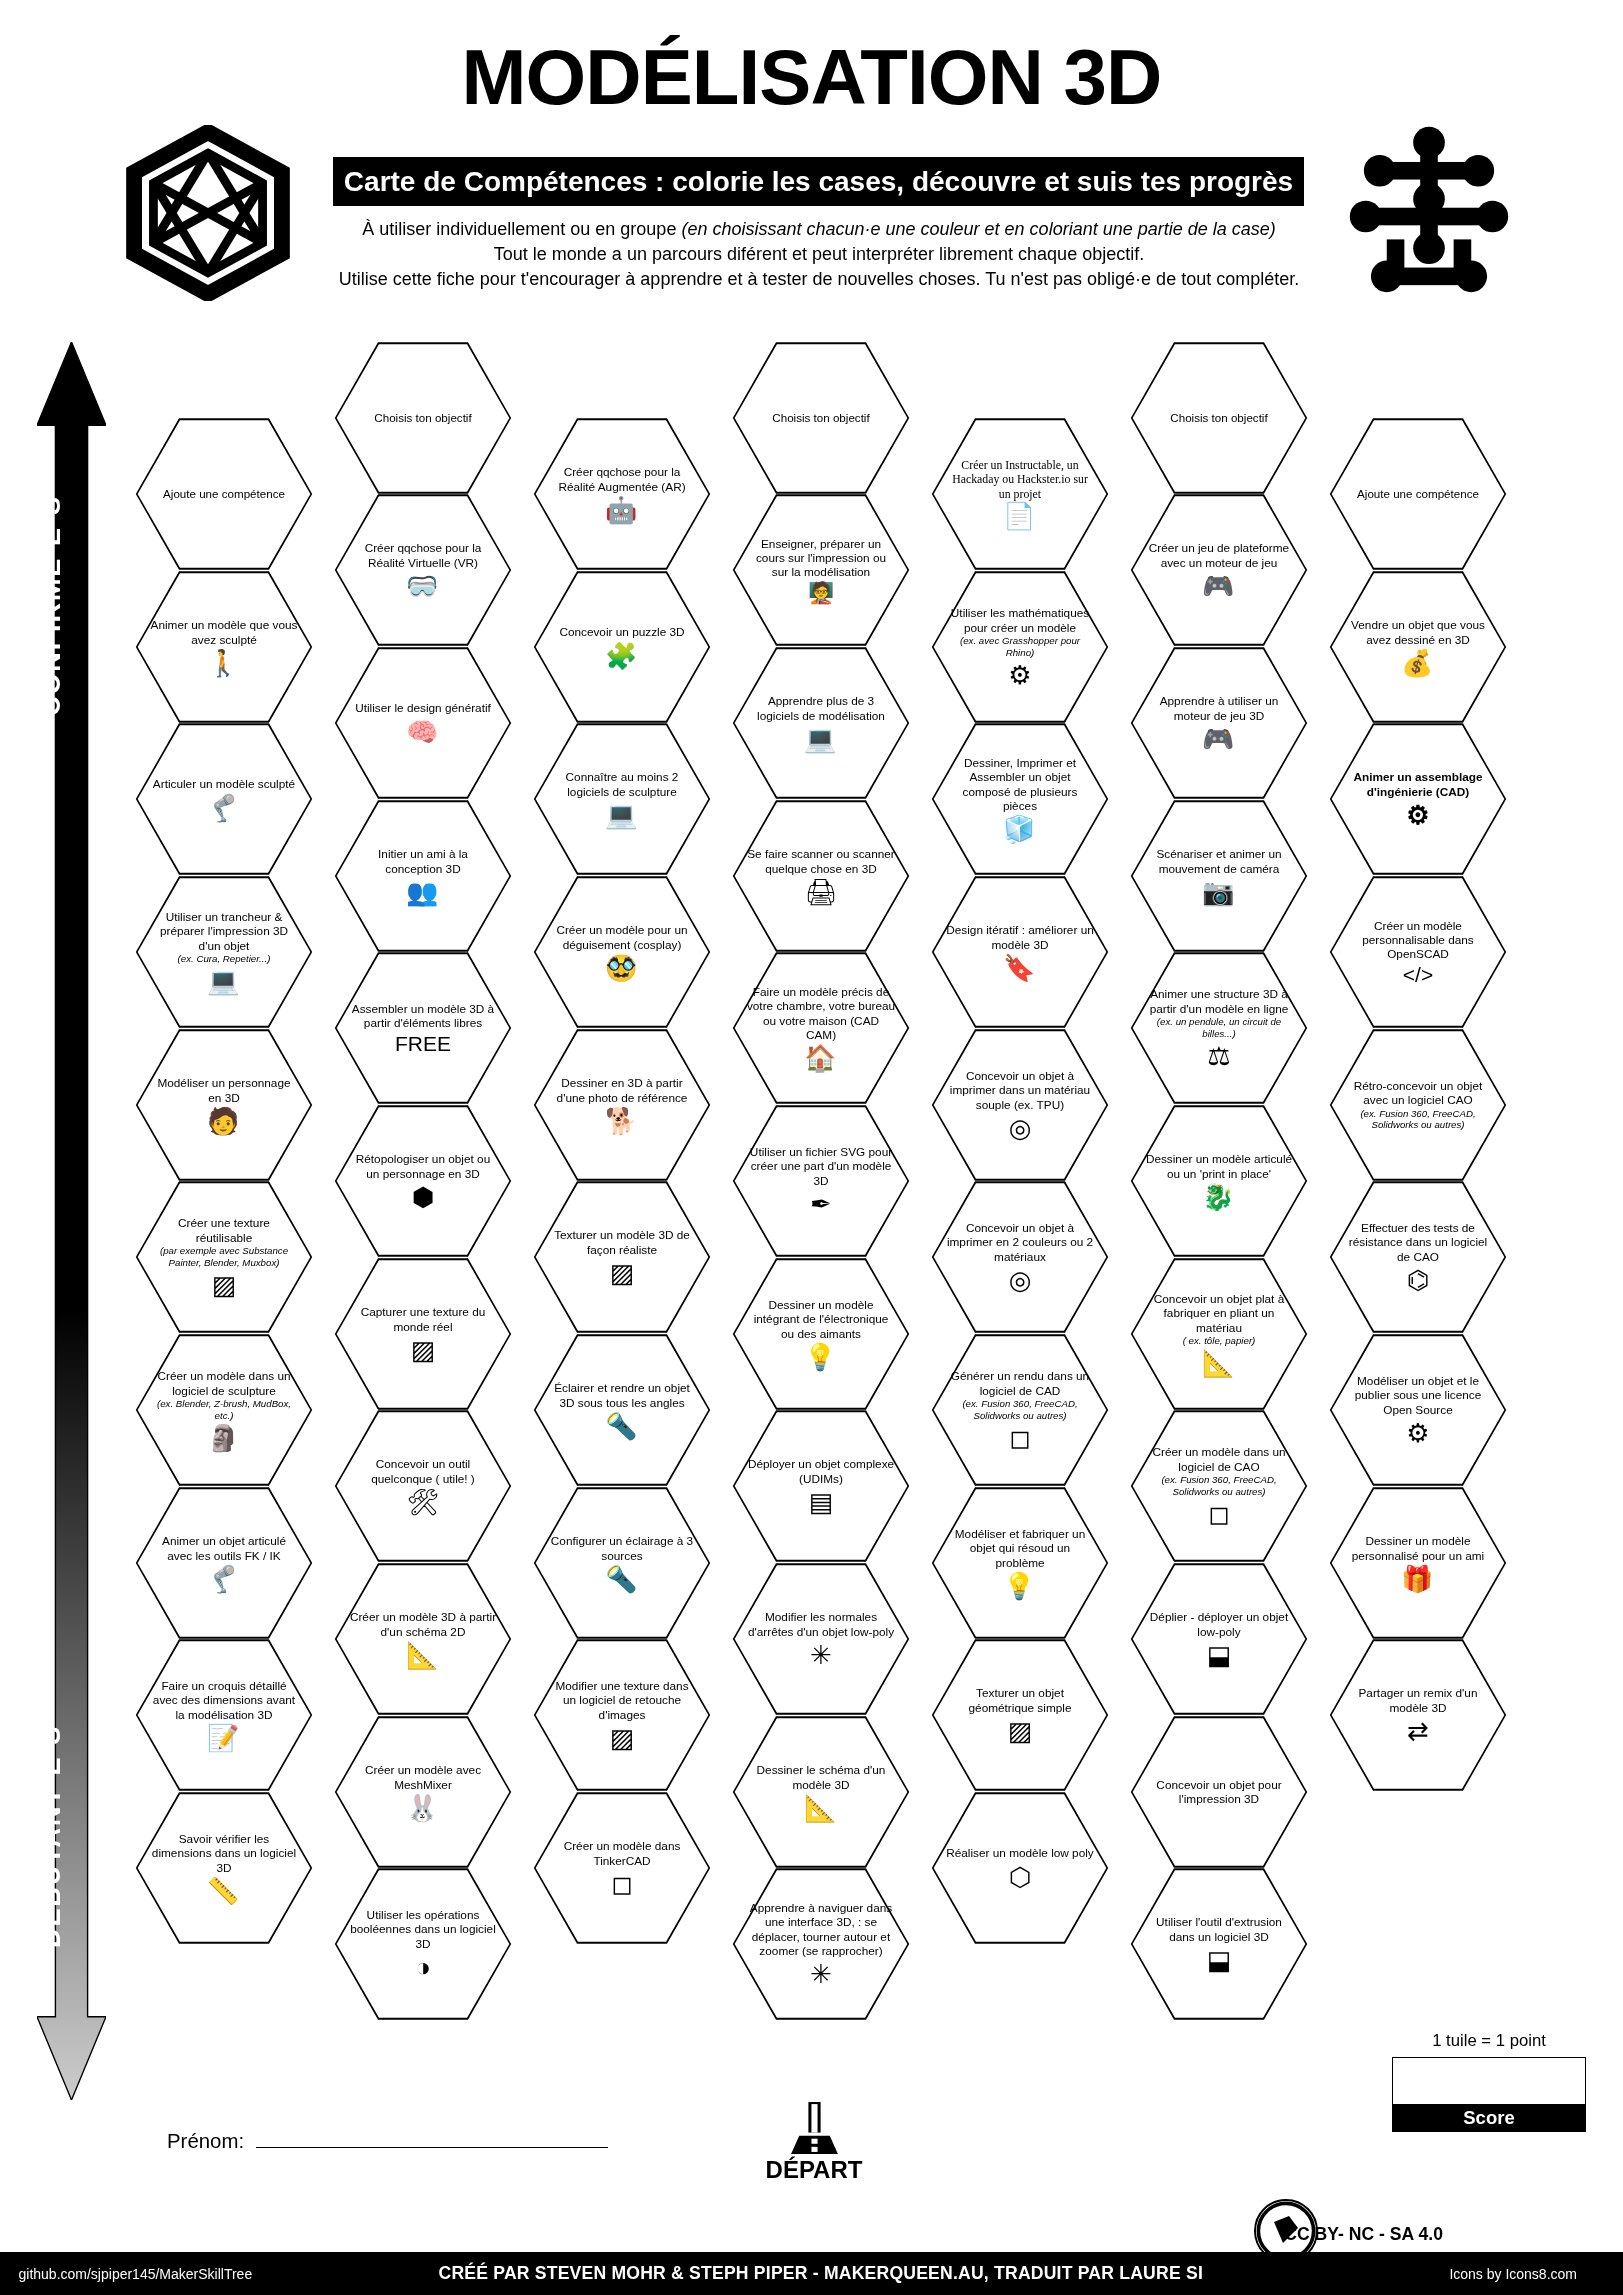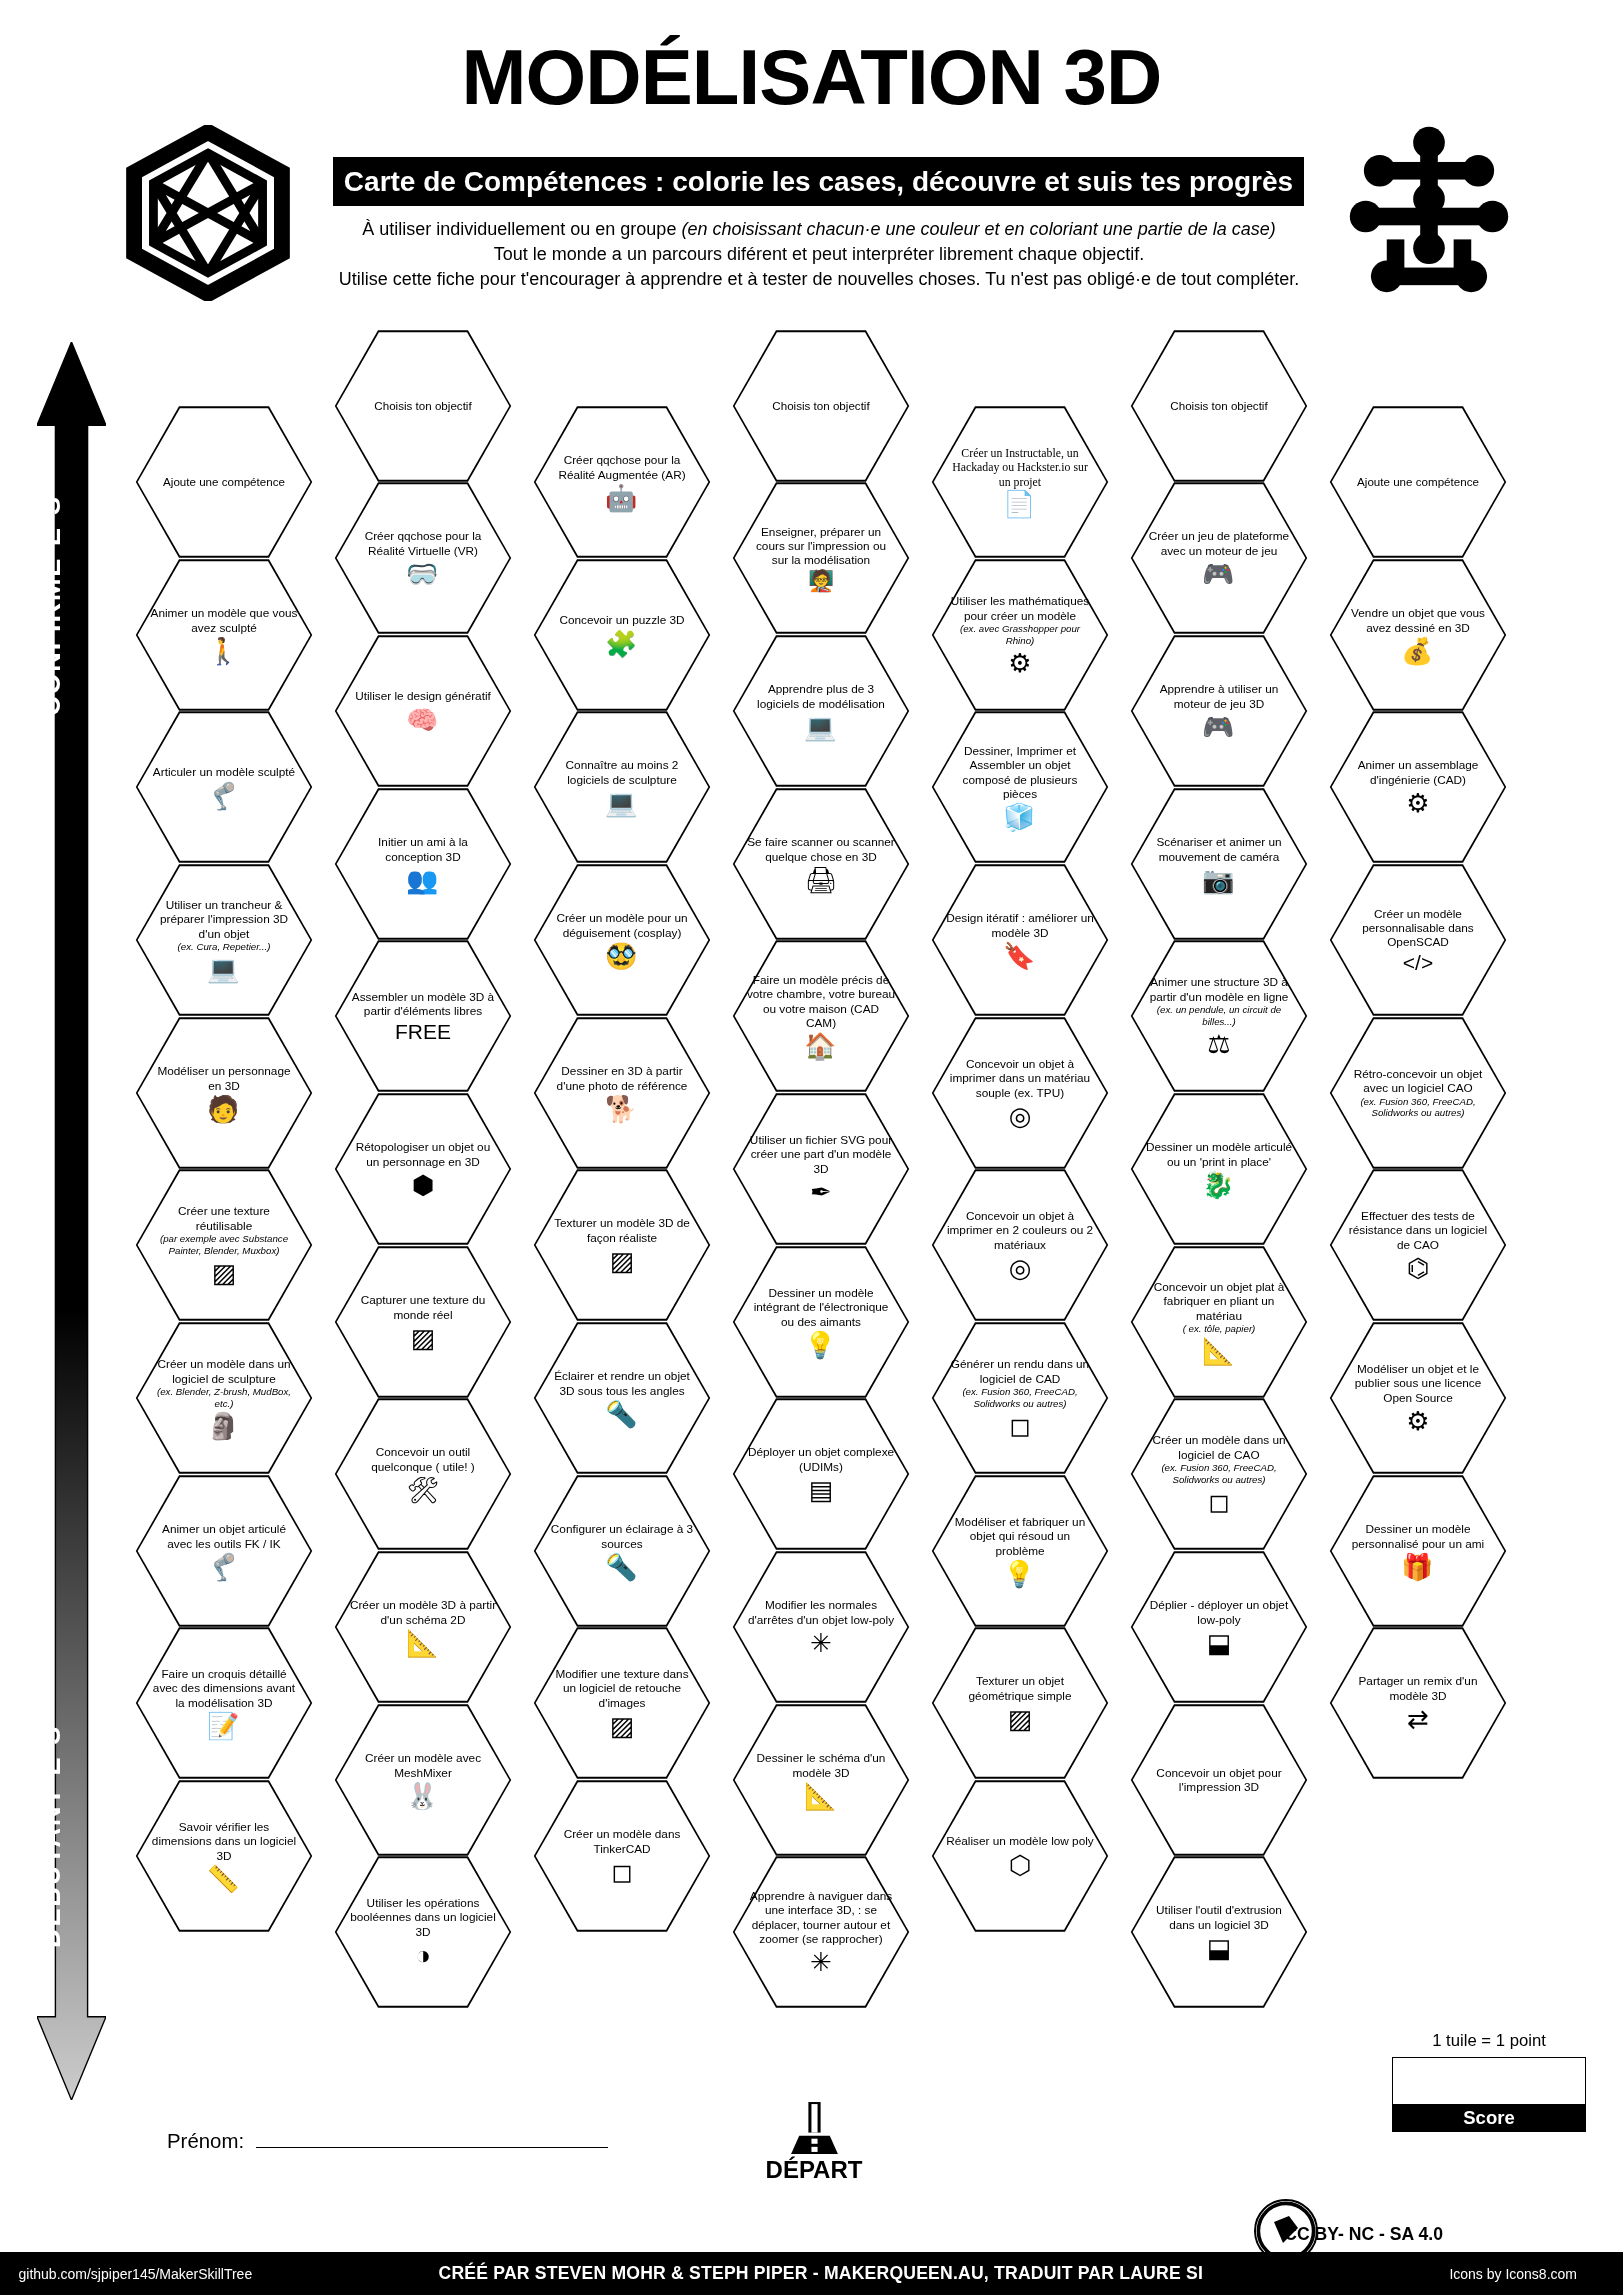--- a/index.html
+++ b/index.html
@@ -30,21 +30,21 @@
   .axis{position:absolute;left:37px;top:342px;width:69px;height:1758px;}
   .axis-label{
     position:absolute;left:36px;width:69px;text-align:center;
     font-weight:bold;color:#fff;font-size:27px;letter-spacing:1.9px;
     writing-mode:vertical-rl;transform:rotate(180deg);
   }
   .axis-label.top{top:398px;height:416px;}
   .axis-label.bot{top:1628px;height:416px;color:#fff;}
 
   
-  #grid{position:absolute;left:0;top:4px;width:1623px;height:1899px;}
+  #grid{position:absolute;left:0;top:16px;width:1623px;height:1899px;}
   .hex{
     position:absolute;width:180px;height:156px;
     display:flex;flex-direction:column;align-items:center;justify-content:center;
     text-align:center;box-sizing:border-box;padding:6.5px 15.7px;
   }
   .hex .shape{
     position:absolute;inset:0;
     clip-path:polygon(25% 1.5%,75% 1.5%,99% 50%,75% 98.5%,25% 98.5%,1% 50%);
     background:#000;
   }
@@ -301,21 +301,21 @@
         </div>
       </div>
       <div class="hex" style="left: 930px; top: 705px;">
         <div class="shape"></div>
         <div class="inner"></div>
         <div class="content">
           <div class="txt">Dessiner, Imprimer et Assembler un objet composé de plusieurs pièces</div>
           <span class="glyph">🧊</span>
         </div>
       </div>
-      <div class="hex" style="left: 1328px; top: 705px;">
+      <div class="hex" style="left: 1328px; top: 705px; font-weight: bold;">
         <div class="shape"></div>
         <div class="inner"></div>
         <div class="content">
           <div class="txt">Animer un assemblage d'ingénierie (CAD)</div>
           <span class="glyph">⚙</span>
         </div>
       </div>
       <div class="hex" style="left: 333px; top: 782px;">
         <div class="shape"></div>
         <div class="inner"></div>

